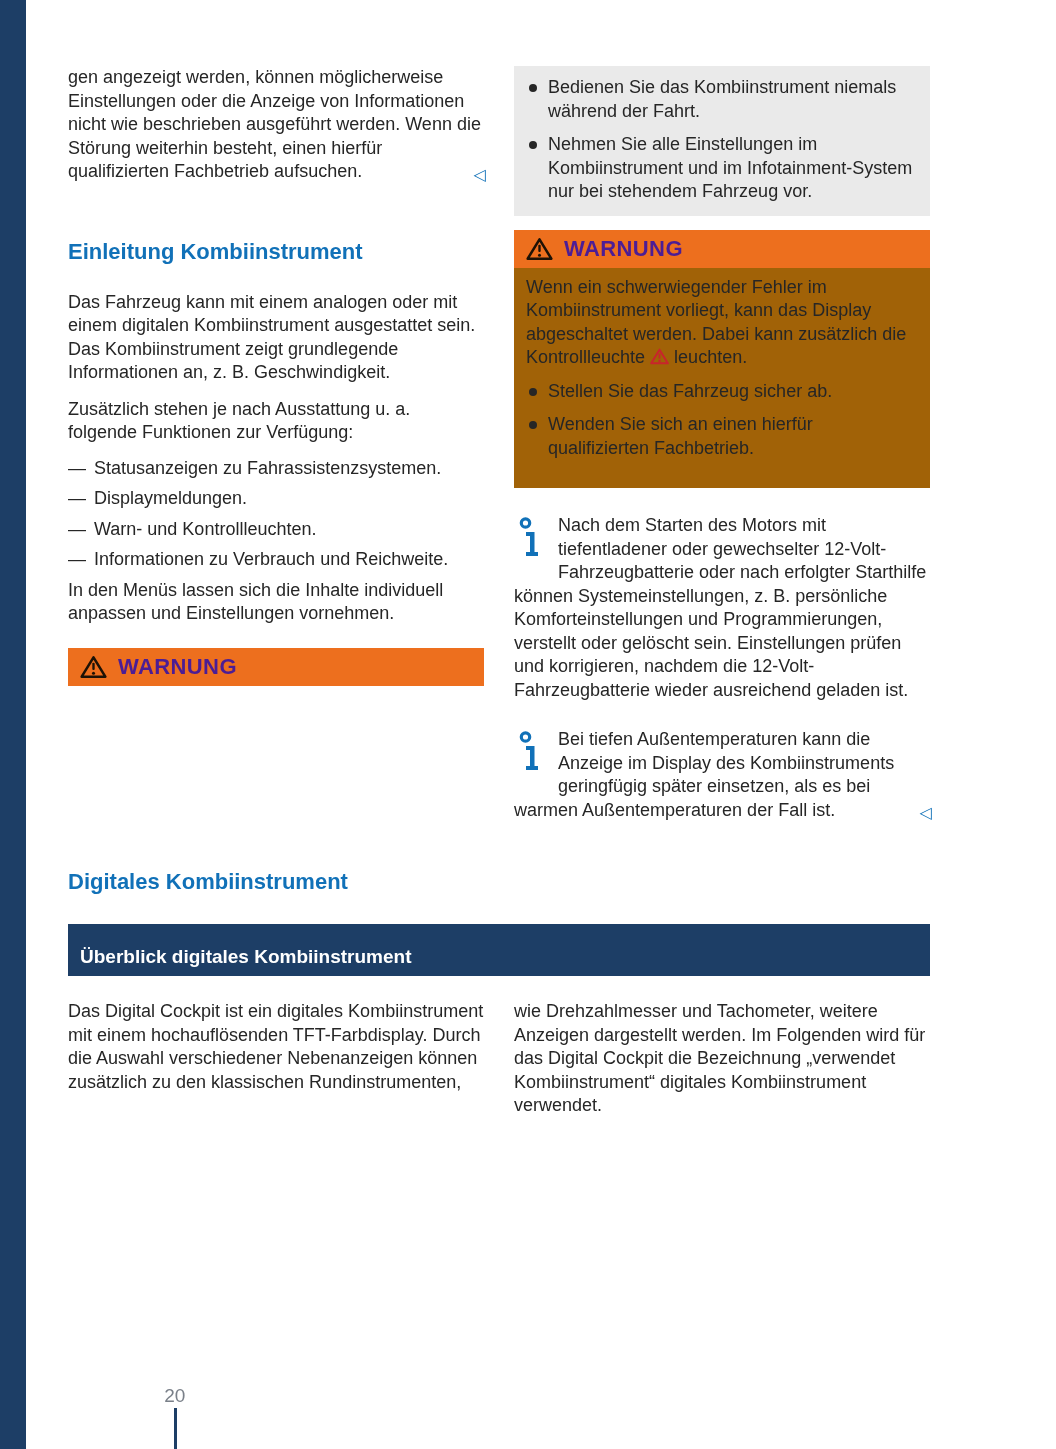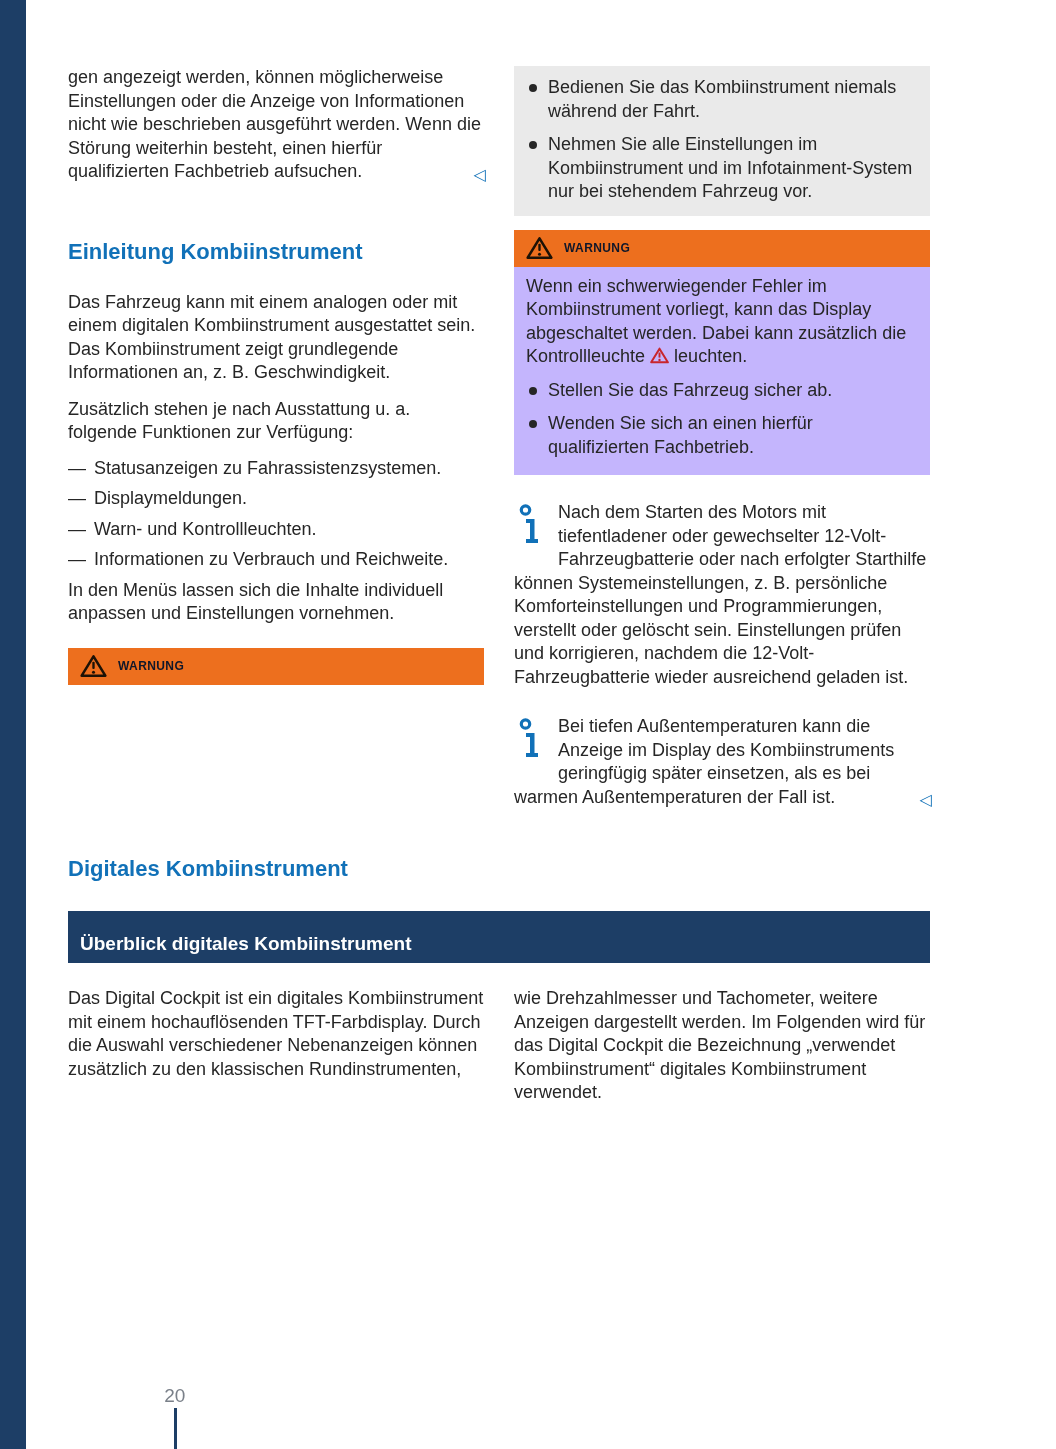--- a/index.html
+++ b/index.html
@@ -38,23 +38,23 @@
     width:8px; height:8px; border-radius:50%; background:#262626;
   }
 
   .note-box { background:#eaeaea; padding:10px 12px 2px 12px; }
 
   .warning-box { margin-top:22px; }
   .warning-head {
     background:#ed6f1e; display:flex; align-items:center; gap:11px;
     padding:6px 12px; min-height:37px;
   }
-  .warning-title { font-weight:bold; font-size:12px; color:#0f172a; letter-spacing:0.4px; }
-  .warning-body { background:#c4b5fd; padding:8px 12px 12px 12px; }
-  .warning-body ul.bullets { margin-top:10px; margin-bottom:4px; }
+  .warning-title { font-weight:bold; font-size:22px; color:#4c1d95; letter-spacing:0.4px; }
+  .warning-body { background:#a16207; padding:8px 12px 12px 12px; }
+  .warning-body ul.bullets { margin-top:10px; margin-bottom:16px; }
   .warning-body ul.bullets li:last-child { margin-bottom:2px; }
   .tri-icon { width:27px; height:24px; flex:0 0 27px; }
   .tri-inline { width:19px; height:17px; vertical-align:-2px; }
 
   .info-para { margin-top:26px; font-size:18px; line-height:23.5px; hyphens:auto; position:relative; }
   .note-icon { float:left; width:24px; height:42px; margin:3px 16px 4px 4px; }
 
   .banner {
     margin-top:29px; background:#1d3e66; color:#ffffff;
     font-weight:bold; font-size:19px; line-height:22px; padding:22px 12px 8px 12px;

